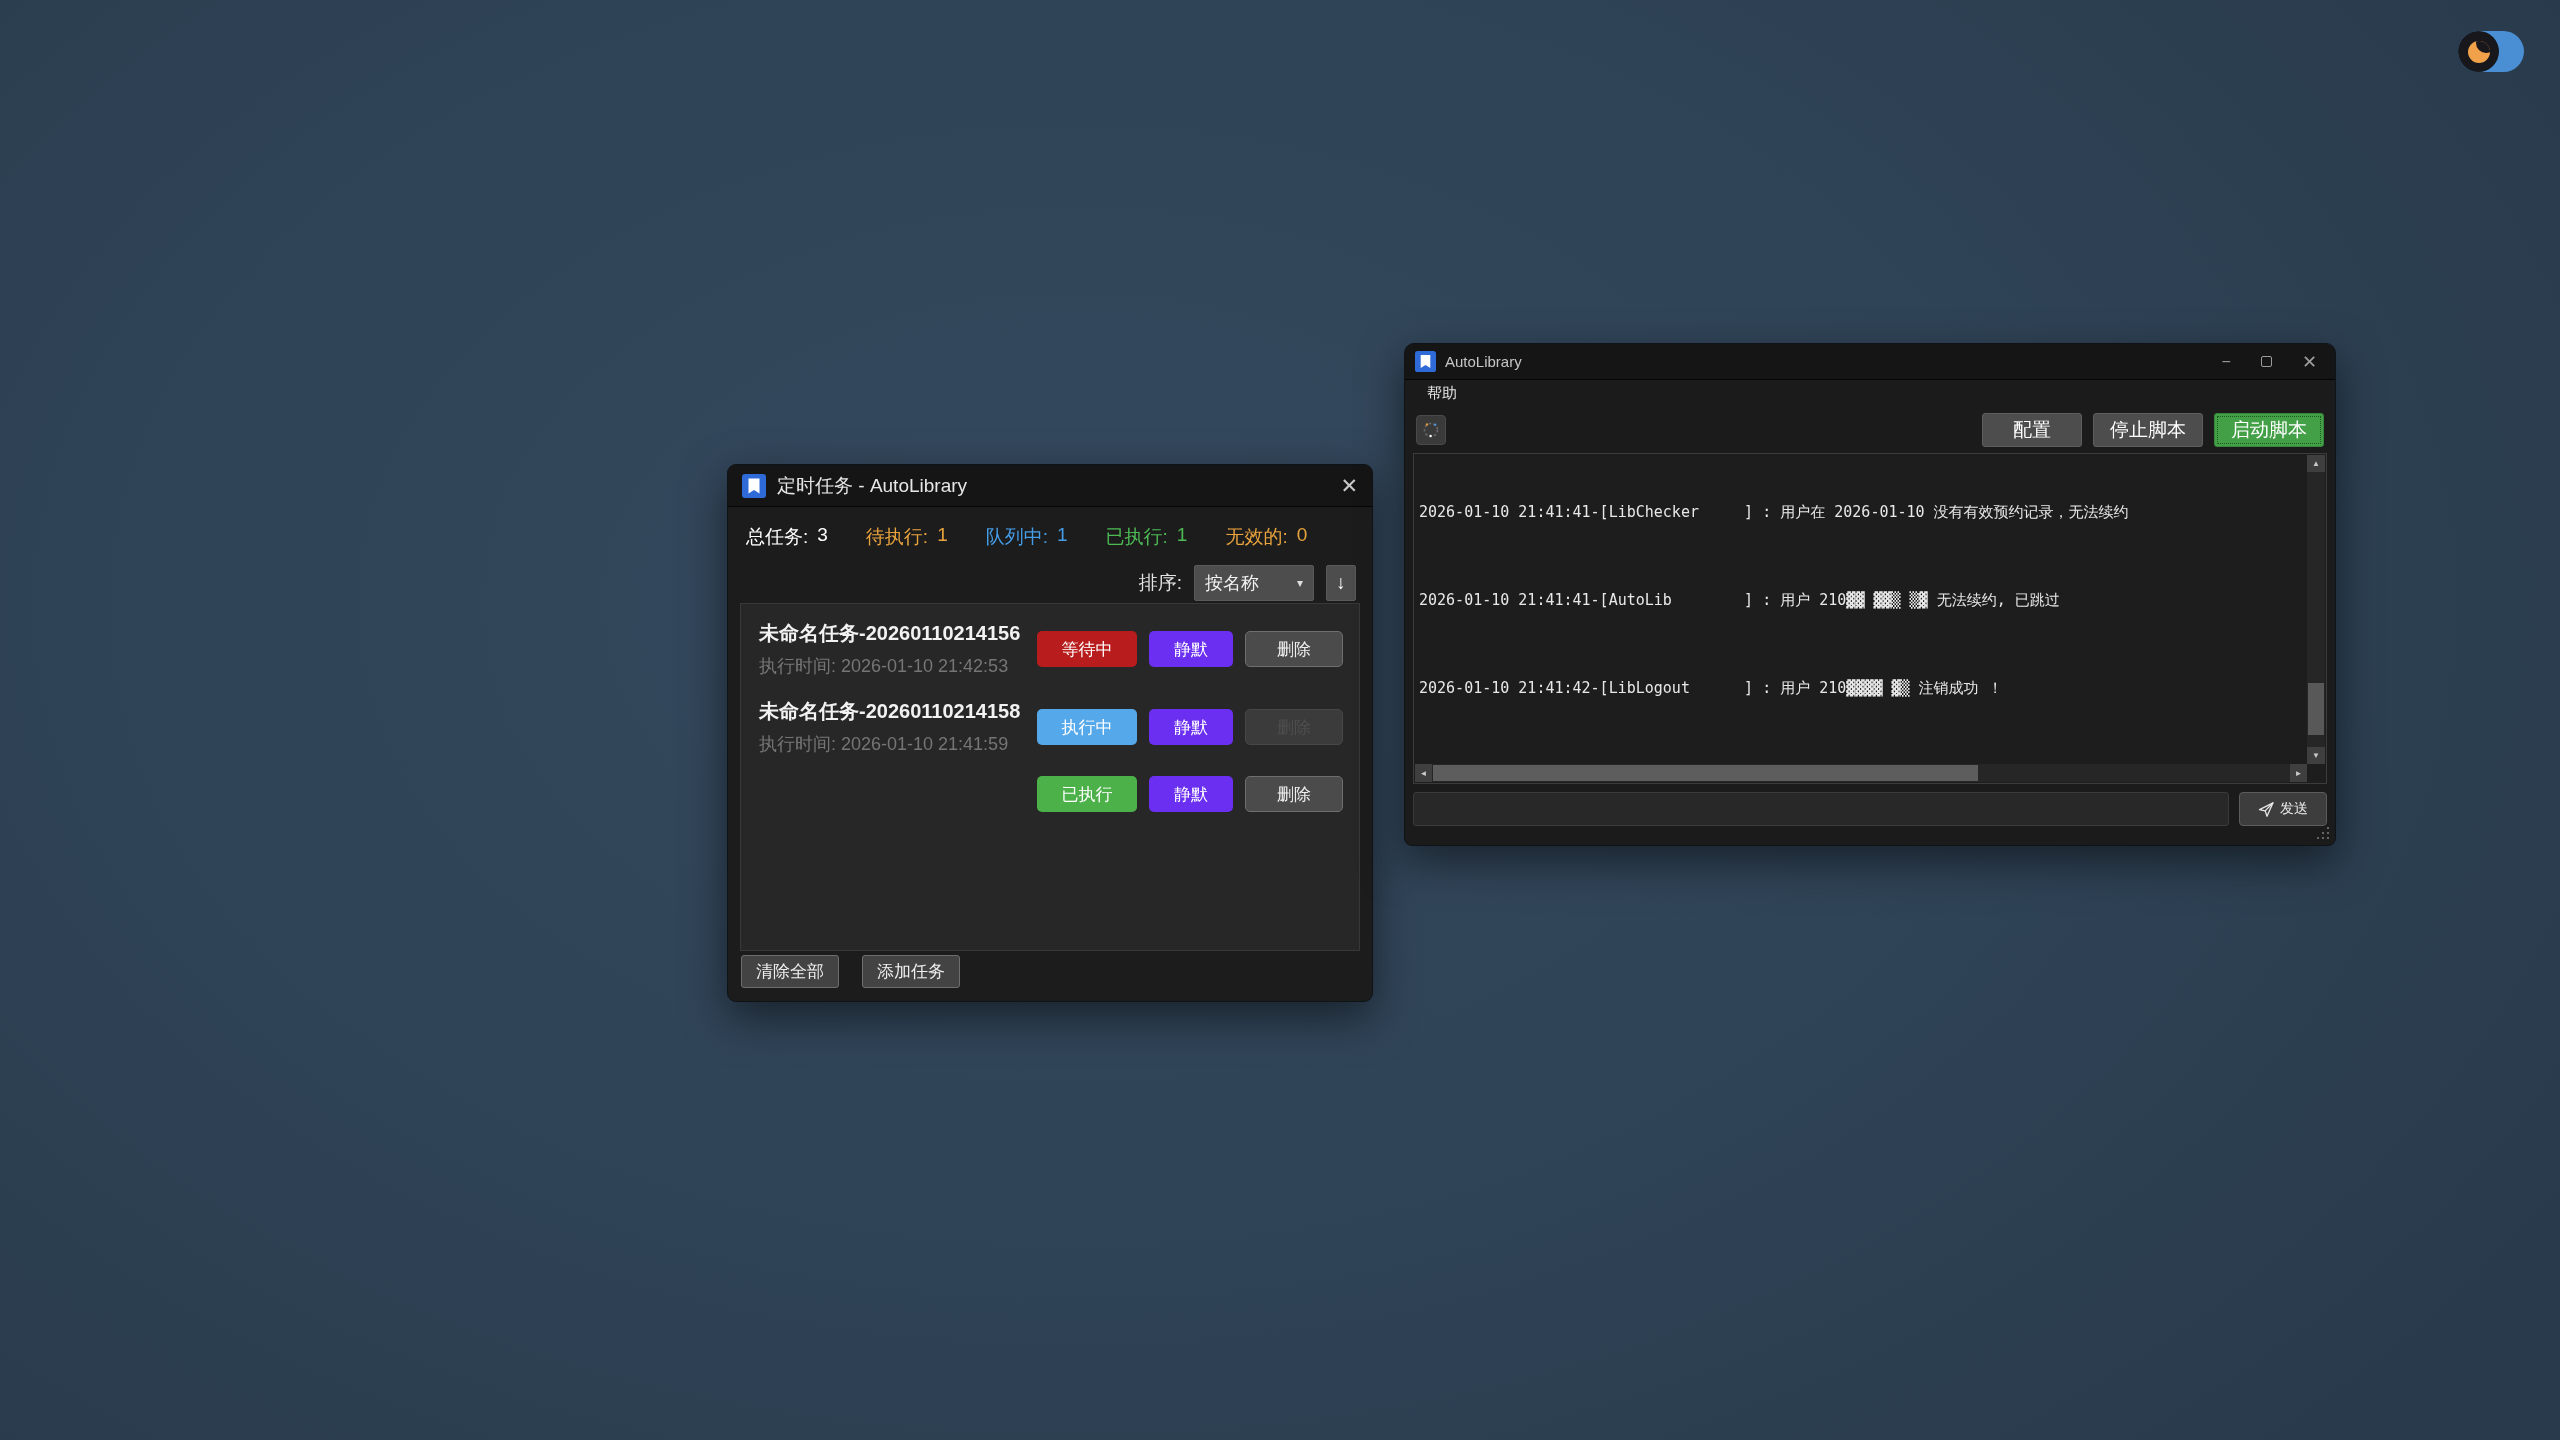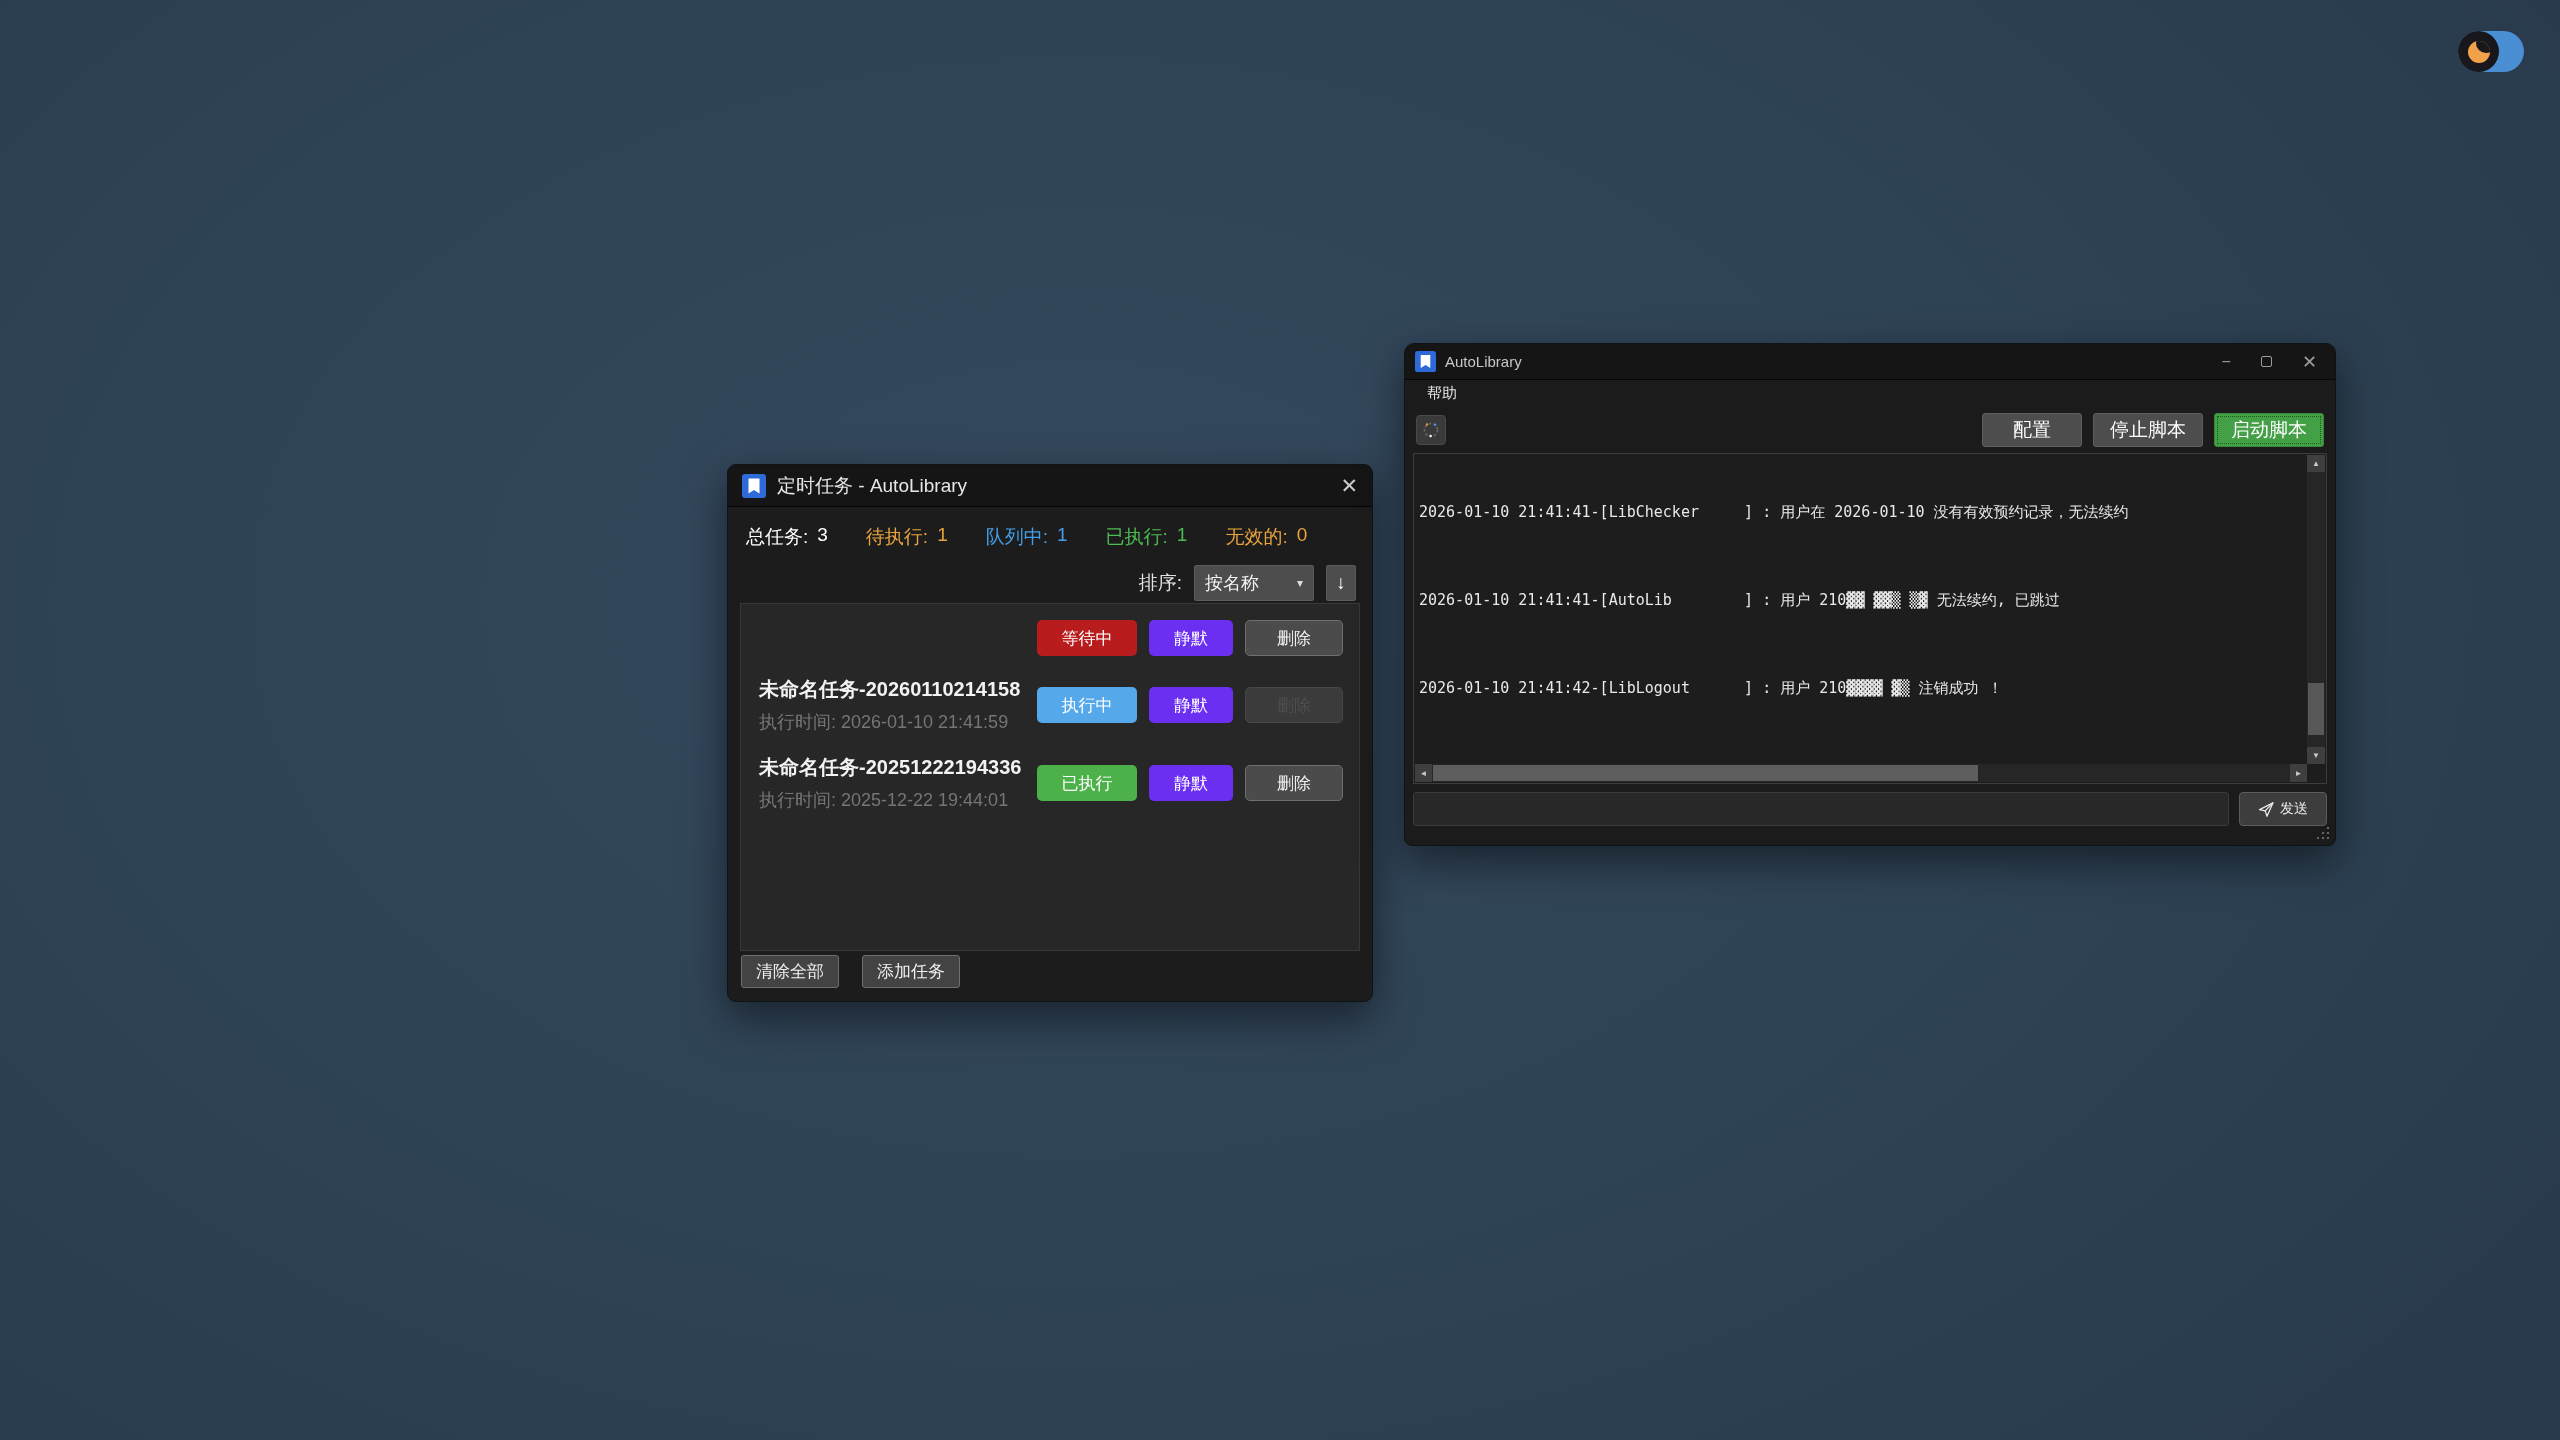--- a/index.html
+++ b/index.html
@@ -150,44 +150,44 @@
         <span>按名称</span>
         <span class="sort-caret">▾</span>
       </div>
       <button class="order-btn">
           <span>↓</span>
         </button>
     </div>
 
     <div class="task-list">
   <div class="task-row">
+    <div class="task-info">
+      <div class="task-name">未命名任务-20260110214156</div>
+      <div class="task-time">执行时间: 2026-01-10 21:42:53</div>
+    </div>
     <div class="task-actions">
       <button class="btn status-btn" style="background: #b91c1c;">等待中</button>
       <button class="btn mute-btn">静默</button>
       <button class="btn delete-btn">删除</button>
     </div>
   </div>
 
   <div class="task-row">
     <div class="task-info">
       <div class="task-name">未命名任务-20260110214158</div>
       <div class="task-time">执行时间: 2026-01-10 21:41:59</div>
     </div>
     <div class="task-actions">
       <button class="btn status-btn" style="background: rgb(85, 168, 234);">执行中</button>
       <button class="btn mute-btn">静默</button>
       <button class="btn delete-btn disabled">删除</button>
     </div>
   </div>
 
   <div class="task-row">
-    <div class="task-info">
-      <div class="task-name">未命名任务-20251222194336</div>
-      <div class="task-time">执行时间: 2025-12-22 19:44:01</div>
-    </div>
     <div class="task-actions">
       <button class="btn status-btn" style="background: rgb(77, 177, 74);">已执行</button>
       <button class="btn mute-btn">静默</button>
       <button class="btn delete-btn">删除</button>
     </div>
   </div>
 </div>
 
     <div class="tw-footer">
       <button class="footer-btn">清除全部</button>

